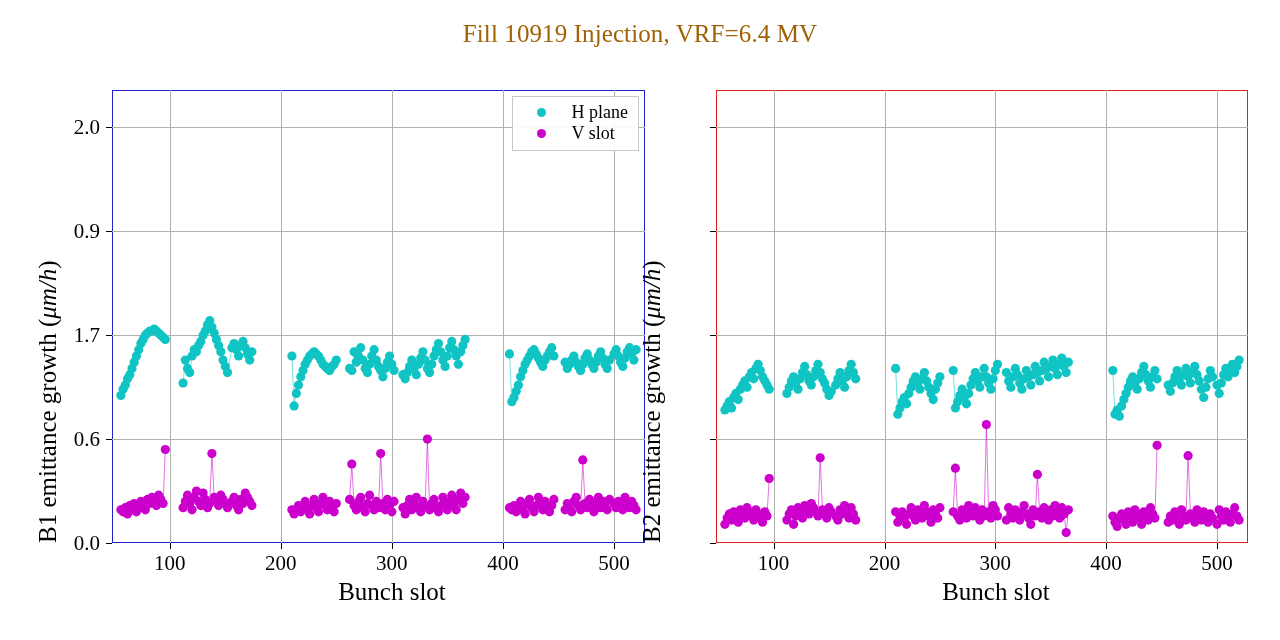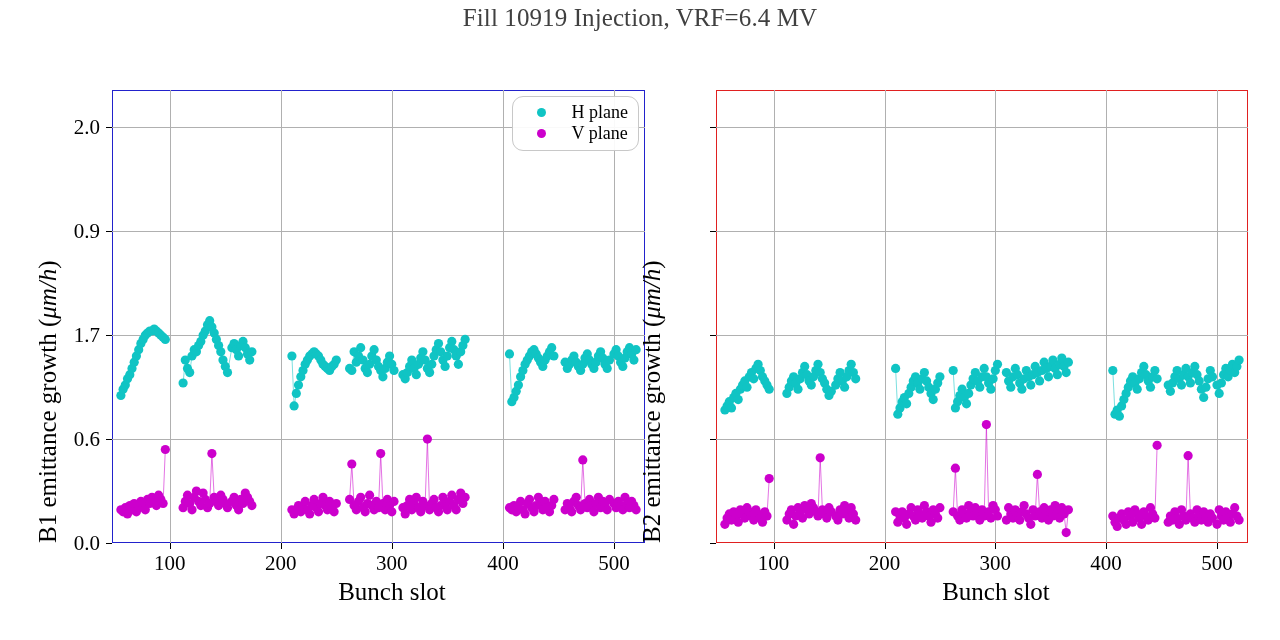--- a/index.html
+++ b/index.html
@@ -4,22 +4,22 @@
 <style>
   html,body{margin:0;padding:0;}
   body{
     width:1280px;height:640px;background:#ffffff;
     font-family:"Liberation Serif","DejaVu Serif",serif;
     overflow:hidden;
   }
   #root{position:relative;width:1280px;height:640px;}
 
   .fig-title{
-    position:absolute;left:0;top:4px;width:1280px;text-align:center;
-    font-size:25px;color:#404040;letter-spacing:0.1px;
+    position:absolute;left:0;top:20px;width:1280px;text-align:center;
+    font-size:25px;color:#a16207;letter-spacing:0.1px;
   }
 
   .panel{position:absolute;top:90px;height:453px;}
   .panel.left{left:112px;width:533px;}
   .panel.right{left:716px;width:532px;}
 
   .frame{
     position:absolute;left:0;top:0;right:0;bottom:0;
     box-sizing:border-box;border:1.4px solid #2222cc;background:#fff;
   }
@@ -49,21 +49,21 @@
   }
   .xlabel{
     position:absolute;font-size:25px;color:#000;text-align:center;white-space:nowrap;
     transform:translateX(-50%);
     margin-left:14px;
   }
 
   .legend{
     position:absolute;box-sizing:border-box;
     border:1px solid #c8c8c8;background:rgba(255,255,255,0.92);
-    border-radius:11px;padding:5px 10px 6px 10px;
+    border-radius:0;padding:5px 10px 6px 10px;
   }
   .legend-row{display:flex;align-items:center;height:21px;}
   .legend-dot{
     width:9px;height:9px;border-radius:50%;display:inline-block;
     margin-right:26px;margin-left:14px;
   }
   .legend-text{font-size:18px;color:#000;white-space:nowrap;}
   .mi{font-style:italic;}
 </style>
 </head>
@@ -447,21 +447,21 @@
         </svg>
       </div>
 
     <div class="legend" id="legend-box" style="right:6px;top:6px;">
       <div class="legend-row">
         <span class="legend-dot" id="legdot0" style="background: rgb(16, 196, 196);"></span>
         <span class="legend-text">H plane</span>
       </div>
       <div class="legend-row">
         <span class="legend-dot" id="legdot1" style="background: rgb(204, 0, 204);"></span>
-        <span class="legend-text">V plane</span>
+        <span class="legend-text">V slot</span>
       </div>
     </div>
   </div>
 
   <div id="b1-yticks">
       <div class="ytick-mark" style="left: 106px; top: 543px;"></div>
       <div class="ytick-label" style="right: 1180px; top: 543px; margin-left: 8px;">0.0</div>
       <div class="ytick-mark" style="left: 106px; top: 439.1px;"></div>
       <div class="ytick-label" style="right: 1180px; top: 439.1px;">0.6</div>
       <div class="ytick-mark" style="left: 106px; top: 335.2px;"></div>

